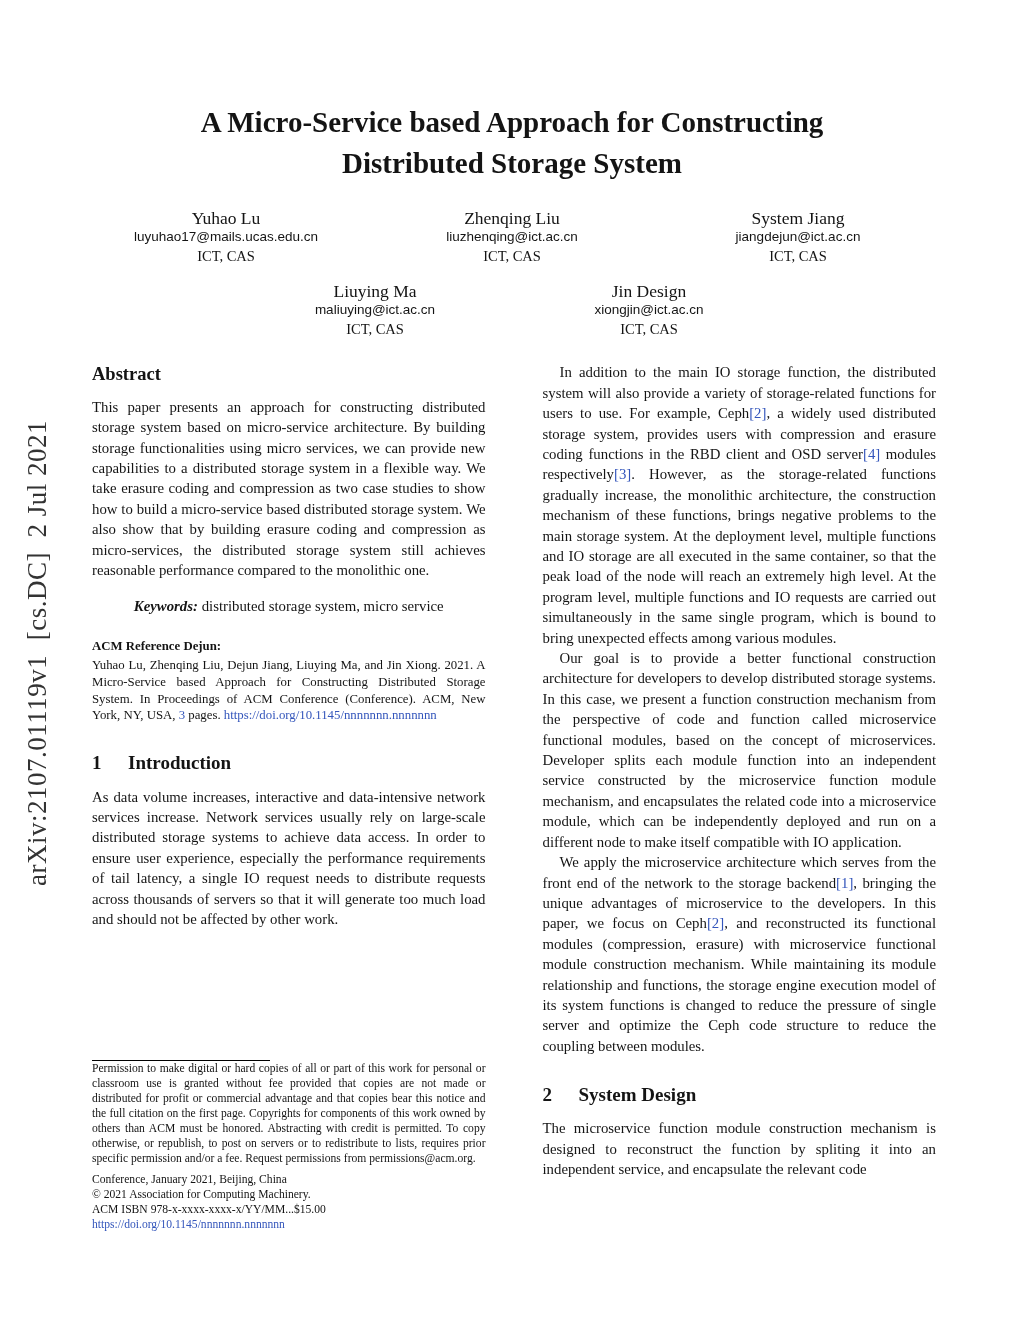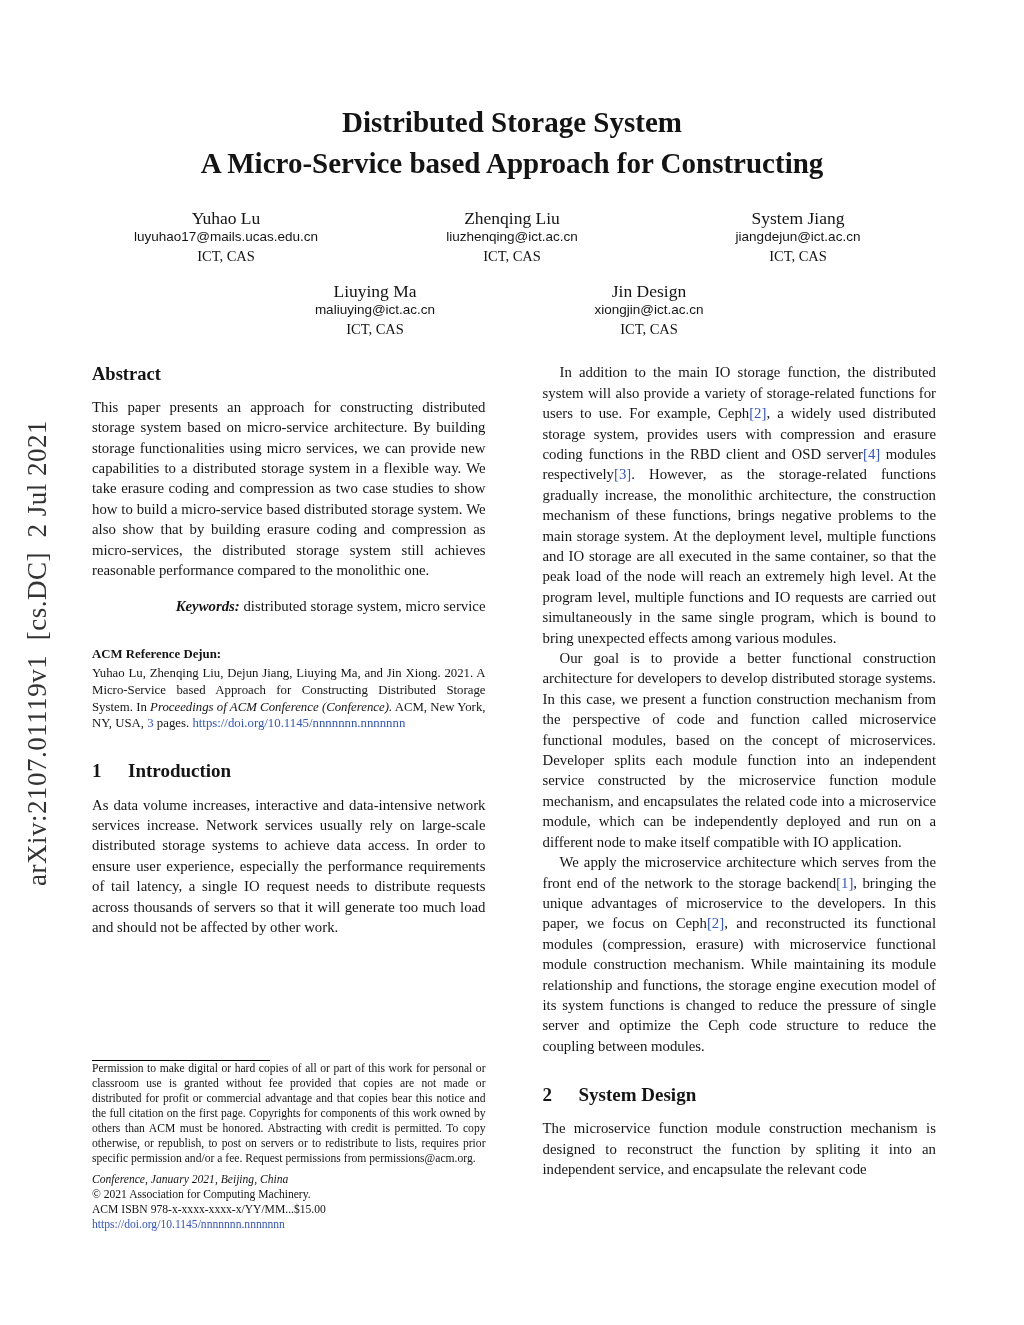--- a/index.html
+++ b/index.html
@@ -9,21 +9,21 @@
     background: #ffffff;
     font-family: "Liberation Serif", "DejaVu Serif", serif;
     color: #141414;
   }
   .page {
     position: relative;
     width: 1024px; height: 1325px;
     overflow: hidden;
   }
   .link { color: var(--link-color, #3355bb); }
-  .italic { font-style: italic; }
+  .italic { }
 
   
   .arxiv-banner {
     position: absolute;
     left: 22px; top: 368px;
     height: 570px;
     writing-mode: vertical-rl;
     transform: rotate(180deg);
     font-size: 27px;
     color: #333333;
@@ -76,21 +76,21 @@
 
   .abstract-heading {
     margin: 0 0 9px 0;
     font-size: 18.5px;
     font-weight: bold;
     text-align: left;
   }
   .body-text { margin: 0; }
   .indent { text-indent: 17px; }
 
-  .keywords { margin: 15px 0 12px 0; text-align: right; }
+  .keywords { margin: 15px 0 4px 0; text-align: center; }
   .keywords-label { font-weight: bold; font-style: italic; }
 
   .acm-ref { margin-top: 18px; font-size: 12.8px; line-height: 1.32; }
   .acm-ref-label { font-weight: bold; margin-bottom: 2px; }
   .acm-ref-text { text-align: justify; }
 
   .section-heading {
     margin: 26px 0 10px 0;
     font-size: 19px;
     font-weight: bold;
@@ -114,22 +114,22 @@
 </style>
 </head>
 <body style="--link-color: #3355bb;">
 
 <div class="page">
 
   <div class="arxiv-banner">arXiv:2107.01119v1  [cs.DC]  2 Jul 2021</div>
 
   <header class="title-block">
     <h1 class="title">
+      <span style="display:block">A Micro-Service based Approach for Constructing</span>
       <span style="display:block">Distributed Storage System</span>
-      <span style="display:block">A Micro-Service based Approach for Constructing</span>
     </h1>
 
     <div class="authors-row">
       <div class="author">
         <div class="author-name">Yuhao Lu</div>
         <div class="author-email">luyuhao17@mails.ucas.edu.cn</div>
         <div class="author-affil">ICT, CAS</div>
       </div>
       <div class="author">
         <div class="author-name">Zhenqing Liu</div>

